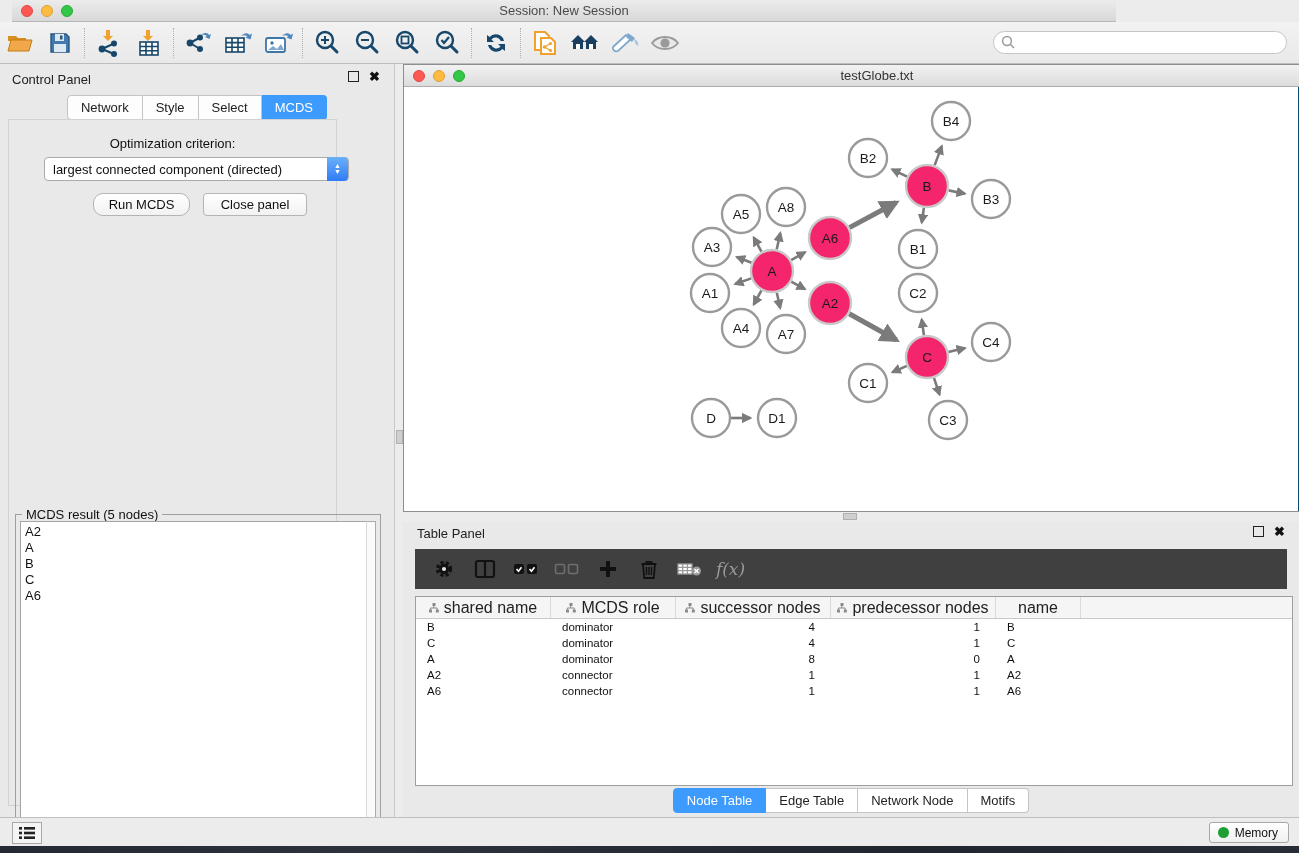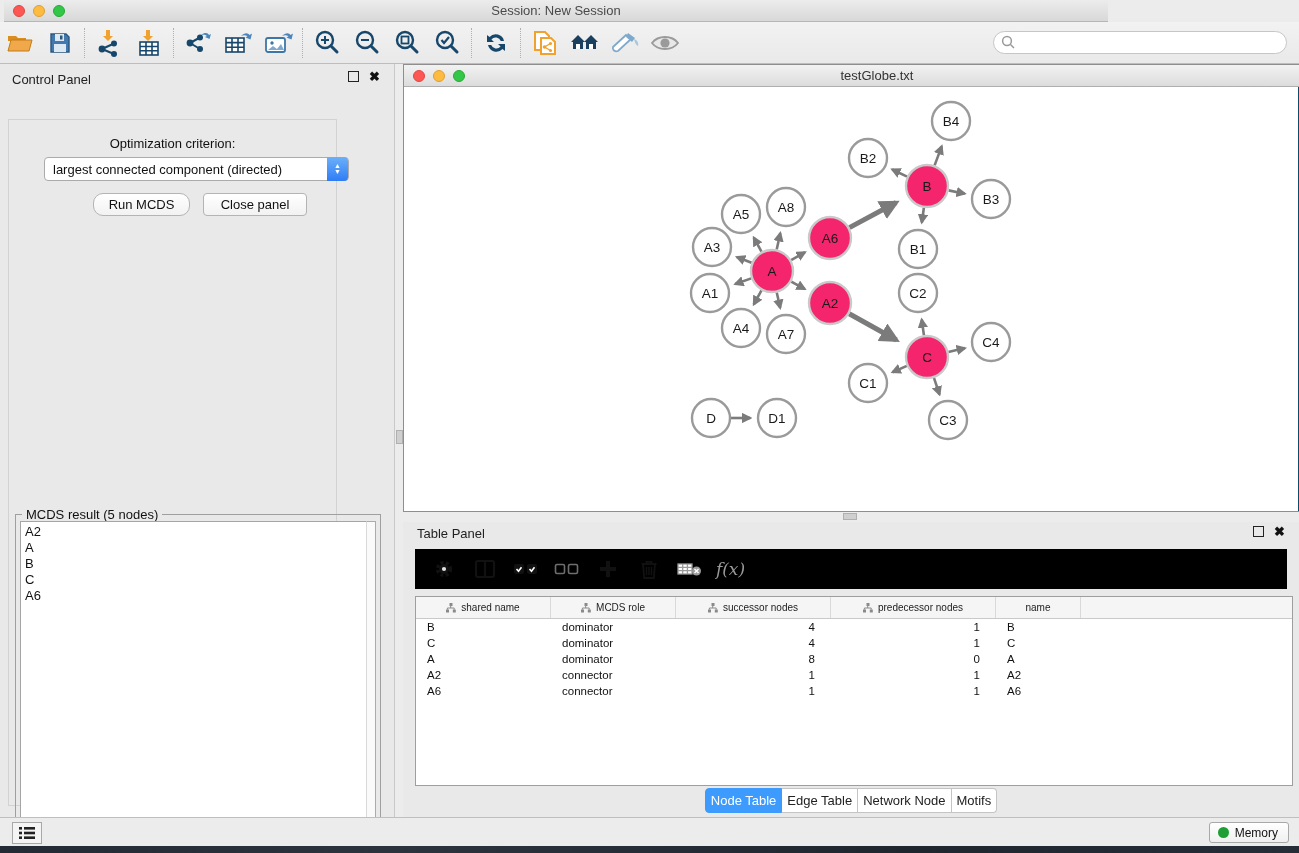--- a/index.html
+++ b/index.html
@@ -1,21 +1,21 @@
 <!DOCTYPE html>
 <html><head>
 <meta charset="utf-8">
 <style>
   * { margin:0; padding:0; box-sizing:border-box; }
   html,body { width:1299px; height:853px; font-family:"Liberation Sans", sans-serif; background:#ececec; overflow:hidden; }
   .abs { position:absolute; }
   #app { position:relative; width:1299px; height:853px; background:#ececec; }
 
   
-  #titlebar { left:4px; top:0; width:1104px; height:22px;
+  #titlebar { left:12px; top:0; width:1104px; height:22px;
     background:linear-gradient(#ececec,#d8d8d8); border-bottom:1px solid #b6b6b6;
     display:flex; align-items:center; justify-content:center; }
   .tl-dots { position:absolute; left:9px; top:5px; display:flex; gap:8px; }
   .dot { width:12px; height:12px; border-radius:50%; }
   .dot.red { background:#fc5753; border:1px solid #df4744; }
   .dot.yellow { background:#fdbc40; border:1px solid #de9f34; }
   .dot.green { background:#33c748; border:1px solid #27aa35; }
   #app-title { font-size:13px; color:#4a4a4a; }
 
   
@@ -67,36 +67,36 @@
     border-left:7px solid transparent; border-top:7px solid #3b6fb5; }
   #net-resize-grip { position:absolute; right:1px; bottom:1px; width:13px; height:13px;
     background:repeating-linear-gradient(135deg, transparent 0 2px, #9a9a9a 2px 3px); }
   .divider-handle-v { left:396px; top:430px; width:7px; height:14px; background:#cfcfcf; border:1px solid #b0b0b0; }
   .divider-handle-h { left:843px; top:513px; width:14px; height:7px; background:#cfcfcf; border:1px solid #b0b0b0; }
 
   
   #table-panel { left:403px; top:522px; width:896px; height:295px; background:#e9e9e9; }
   #tp-header { position:absolute; left:14px; top:4px; font-size:13px; color:#222; }
   #tp-btns { right:14px; top:4px; }
-  #tp-toolbar { position:absolute; left:12px; top:27px; width:872px; height:40px; background:#000000;
+  #tp-toolbar { position:absolute; left:12px; top:27px; width:872px; height:40px; background:#404040;
     display:flex; align-items:center; gap:4px; padding-left:10px; }
   .tp-icon { width:37px; height:30px; display:flex; align-items:center; justify-content:center; }
   #fx-label { font-family:"DejaVu Serif", serif; font-style:italic; font-size:17px; color:#9a9a9a; }
   #node-table { position:absolute; left:12px; top:74px; width:878px; height:190px; background:#fff; border:1px solid #9e9e9e; }
   #nt-header { display:flex; height:22px; background:#f5f5f5; border-bottom:1px solid #c9c9c9; }
-  .nt-hcell { display:flex; align-items:center; justify-content:center; gap:5px; font-size:10px; color:#222;
+  .nt-hcell { display:flex; align-items:center; justify-content:center; gap:5px; font-size:16px; color:#222;
     border-right:1px solid #d9d9d9; }
   .nt-hcell:last-child { border-right:none; }
   .nt-row { display:flex; height:16px; align-items:center; }
   .nt-cell { font-size:11.5px; color:#111; overflow:hidden; white-space:nowrap; }
   .c0 { width:135px; } .c1 { width:125px; } .c2 { width:155px; } .c3 { width:165px; } .c4 { width:85px; } .cf { flex:1; }
   .nt-row .c0, .nt-row .c1 { padding-left:11px; } .nt-row .c4 { padding-left:11px; }
   .nt-row .c2, .nt-row .c3 { text-align:right; padding-right:16px; }
   #tp-tabs { position:absolute; left:0; bottom:4px; width:100%; display:flex; justify-content:center; }
-  .tp-tab { font-size:13px; padding:4px 5px; background:#fff; border:1px solid #c4c4c4; border-left:none; color:#222; }
+  .tp-tab { font-size:13px; padding:4px 13px; background:#fff; border:1px solid #c4c4c4; border-left:none; color:#222; }
   .tp-tab:first-child { border-left:1px solid #c4c4c4; border-radius:4px 0 0 4px; }
   .tp-tab:last-child { border-radius:0 4px 4px 0; }
   .tp-tab.active { background:#3d9bfd; color:#fff; border-color:#3d9bfd; }
 
   
   #status-bar { left:0; top:817px; width:1299px; height:29px; background:#ececec; border-top:1px solid #bfbfbf; }
   #list-btn { position:absolute; left:12px; top:4px; width:30px; height:22px; background:#f4f4f4; border:1px solid #a8a8a8;
     display:flex; align-items:center; justify-content:center; }
   #memory-btn { position:absolute; right:10px; top:4px; height:21px; padding:0 10px 0 8px; background:linear-gradient(#fff,#f0f0f0);
     border:1px solid #a8a8a8; border-radius:3px; display:flex; align-items:center; gap:6px; font-size:12px; color:#111; }
@@ -255,20 +255,26 @@
       </svg>
     <input id="search-input" type="text" placeholder="" style="">
   </div>
 
   <div class="abs" id="control-panel">
     <div id="cp-header">Control Panel</div>
     <div class="win-btns" id="cp-btns">
       <span class="float-glyph"></span>
       <span class="close-glyph">✖</span>
     </div>
+    <div id="cp-tabs">
+        <div class="cp-tab">Network</div>
+        <div class="cp-tab">Style</div>
+        <div class="cp-tab">Select</div>
+        <div class="cp-tab active">MCDS</div>
+      </div>
     <div id="cp-body">
       <div id="opt-label">Optimization criterion:</div>
       <div id="criterion-select">
         <span>largest connected component (directed)</span>
         <div id="criterion-stepper">
             <span>▲</span>
             <span>▼</span>
           </div>
       </div>
       <div class="cp-btn" id="run-btn">Run MCDS</div>

